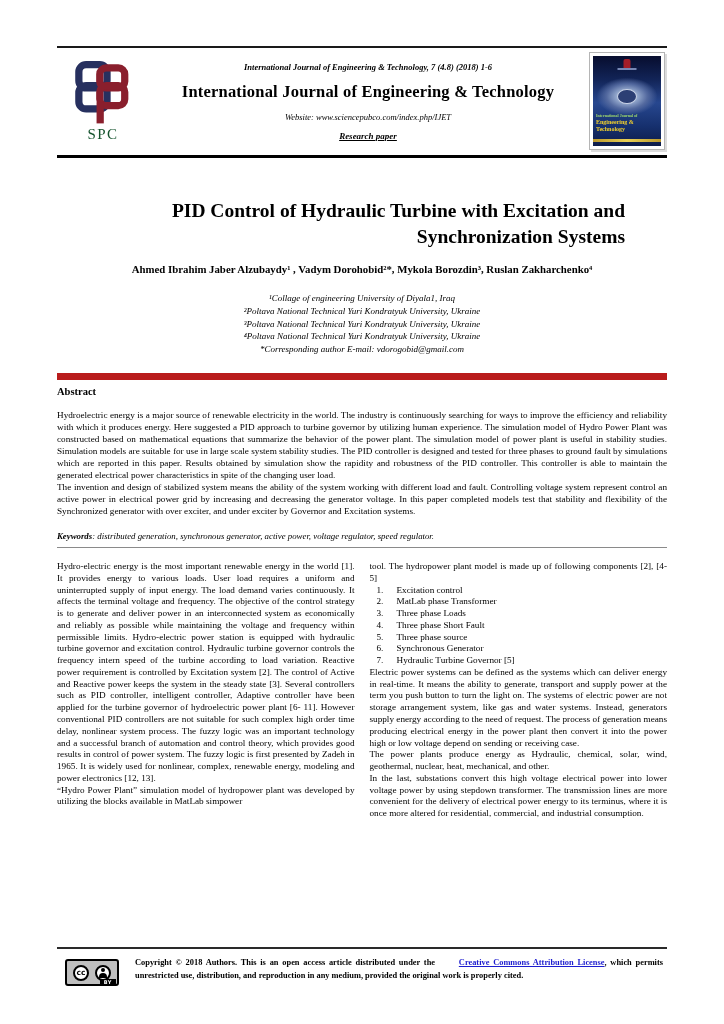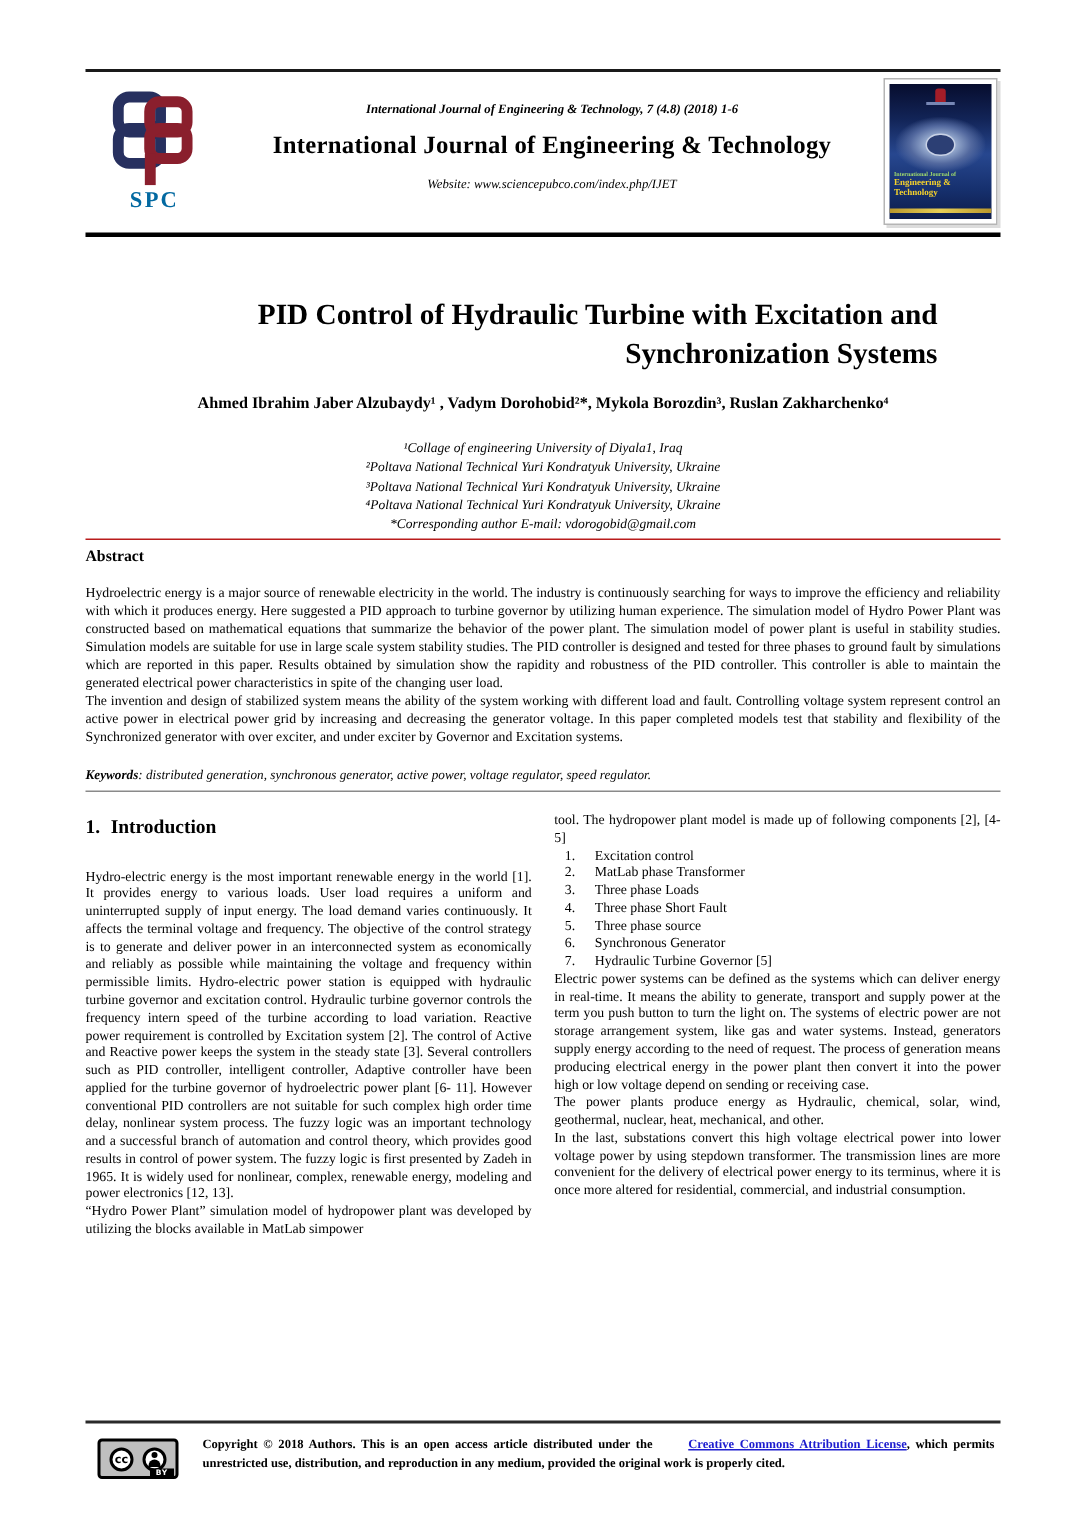--- a/index.html
+++ b/index.html
@@ -10,21 +10,21 @@
     padding:46px 57px 38px; display:flex; flex-direction:column; overflow:hidden;
   }
 
   
   .journal-header {
     border-top:2px solid #1a1a1a; border-bottom:3px solid #000;
     display:flex; align-items:center; padding:4px 2px 5px; flex-shrink:0;
   }
   .logo-box { width:88px; display:flex; flex-direction:column; align-items:center; flex-shrink:0; }
   .logo-box svg { width:64px; height:66px; }
-  .logo-text { font-weight:bold; font-size:15px; color:#0369a1; letter-spacing:1.5px; margin-top:1px; }
+  .logo-text { font-weight:normal; font-size:15px; color:#14532d; letter-spacing:1.5px; margin-top:1px; }
   .header-center { flex:1; text-align:center; padding:0 4px; }
   .citation { font-size:8.5px; font-weight:bold; font-style:italic; margin-bottom:10px; }
   .jname { font-size:16.5px; font-weight:bold; margin-bottom:10px; letter-spacing:.2px; }
   .website { font-size:8.5px; font-style:italic; margin-bottom:9px; }
   .ptype { font-size:9px; font-weight:bold; font-style:italic; text-decoration:underline; }
 
   .cover { width:76px; height:98px; background:#fff; border:1px solid #b5b5b5; box-shadow:2px 2px 0 #dcdcdc; padding:3px; flex-shrink:0; }
   .cover-inner { position:relative; width:100%; height:100%; overflow:hidden;
     background:linear-gradient(180deg,#070d2e 0%,#122457 26%,#27478f 52%,#16306e 78%,#0d1c4a 100%); }
   .cover-emblem { position:absolute; top:3px; left:50%; transform:translateX(-50%); width:7px; height:9px; background:#a41d28; border-radius:2px 2px 0 0; }
@@ -36,21 +36,21 @@
   .cover-line1 { font-size:4px; color:#9fd86d; font-weight:bold; line-height:1.4; }
   .cover-line2 { font-size:6px; color:#f4d12c; font-weight:bold; line-height:1.2; }
   .cover-strip { position:absolute; left:0; right:0; bottom:4px; height:3px; background:linear-gradient(90deg,#b9972c,#e8cf55,#b9972c); }
 
   
   .article-title { text-align:right; font-size:19.5px; font-weight:bold; line-height:1.32; margin-top:40px; padding:0 42px; flex-shrink:0; }
   .authors-line { text-align:center; font-size:10.8px; font-weight:bold; margin-top:14px; flex-shrink:0; }
   .affiliations { text-align:center; font-style:italic; font-size:9px; line-height:1.4; margin-top:17px; flex-shrink:0; }
 
   
-  .abstract-section { margin-top:4px; border-top:1px solid #b91c1c; padding-top:6px; flex-shrink:0; }
+  .abstract-section { margin-top:18px; border-top:7px solid #b91c1c; padding-top:6px; flex-shrink:0; }
   .abstract-heading { font-size:10.5px; font-weight:bold; margin-bottom:13px; }
   .abstract-p { font-size:9.2px; line-height:1.3; text-align:justify; }
   .keywords-line { margin-top:13px; font-size:8.8px; font-style:italic; padding-bottom:6px; border-bottom:1px solid #8a8a8a; }
   .kw-label { font-weight:bold; }
 
   
   .columns { display:flex; gap:15px; margin-top:13px; flex-shrink:0; }
   .col { flex:1; font-size:9.2px; line-height:1.28; text-align:justify; }
   .section-heading { font-size:13px; font-weight:bold; margin:2px 0 19px; text-align:left; }
   .section-heading .hnum { margin-right:7px; }
@@ -83,20 +83,21 @@
         <rect x="34" y="11" width="31" height="25" rx="8" fill="none" stroke="#8a1f2d" stroke-width="9"></rect>
         <rect x="34" y="33" width="31" height="25" rx="8" fill="none" stroke="#8a1f2d" stroke-width="9"></rect>
         <rect x="30" y="54" width="9" height="26" fill="#8a1f2d"></rect>
       </svg>
       <div class="logo-text">SPC</div>
     </div>
     <div class="header-center">
       <div class="citation">International Journal of Engineering &amp; Technology, 7 (4.8) (2018) 1-6</div>
       <div class="jname">International Journal of Engineering &amp; Technology</div>
       <div class="website">Website: www.sciencepubco.com/index.php/IJET</div>
+      <div class="ptype">Research paper</div>
     </div>
     <div class="cover">
       <div class="cover-inner">
         <div class="cover-emblem"></div>
         <div class="cover-machine"></div>
         <div class="cover-caption">
           <div class="cover-line1">International Journal of</div>
           <div class="cover-line2">Engineering &amp; Technology</div>
         </div>
         <div class="cover-strip"></div>
@@ -117,21 +118,20 @@
 
   <div class="abstract-section">
     <div class="abstract-heading">Abstract</div>
     <p class="abstract-p">Hydroelectric energy is a major source of renewable electricity in the world. The industry is continuously searching for ways to improve the efficiency and reliability with which it produces energy. Here suggested a PID approach to turbine governor by utilizing human experience. The simulation model of Hydro Power Plant was constructed based on mathematical equations that summarize the behavior of the power plant. The simulation model of power plant is useful in stability studies. Simulation models are suitable for use in large scale system stability studies. The PID controller is designed and tested for three phases to ground fault by simulations which are reported in this paper. Results obtained by simulation show the rapidity and robustness of the PID controller. This controller is able to maintain the generated electrical power characteristics in spite of the changing user load.</p>
     <p class="abstract-p">The invention and design of stabilized system means the ability of the system working with different load and fault.  Controlling voltage system represent control an active power in electrical power grid by increasing and decreasing the generator voltage. In this paper completed models test that stability and flexibility of the Synchronized generator with over exciter, and under exciter by Governor and Excitation systems.</p>
     <div class="keywords-line"><span class="kw-label">Keywords</span><span>: distributed generation, synchronous generator, active power, voltage regulator, speed regulator.</span></div>
   </div>
 
   <div class="columns">
     <div class="col">
-      <h2 class="section-heading"><span class="hnum">1.</span><span>Introduction</span></h2>
       <p class="body-p">Hydro-electric energy is the most important renewable energy in the world [1]. It provides energy to various loads. User load requires a uniform and uninterrupted supply of input energy. The load demand varies continuously. It affects the terminal voltage and frequency. The objective of the control strategy is to generate and deliver power in an interconnected system as economically and reliably as possible while maintaining the voltage and frequency within permissible limits. Hydro-electric power station is equipped with hydraulic turbine governor and excitation control. Hydraulic turbine governor controls the frequency intern speed of the turbine according to load variation. Reactive power requirement is controlled by Excitation system [2]. The control of Active and Reactive power keeps the system in the steady state [3]. Several controllers such as PID controller, intelligent controller, Adaptive controller have been applied for the turbine governor of hydroelectric power plant [6- 11]. However conventional PID controllers are not suitable for such complex high order time delay, nonlinear system process. The fuzzy logic was an important technology and a successful branch of automation and control theory, which provides good results in control of power system. The fuzzy logic is first presented by Zadeh in 1965. It is widely used for nonlinear, complex, renewable energy, modeling and power electronics [12, 13].</p>
       <p class="body-p">“Hydro Power Plant” simulation model of hydropower plant was developed by utilizing the blocks available in MatLab simpower</p>
     </div>
     <div class="col">
       <p class="body-p">tool. The hydropower plant model is made up of following components [2], [4-5]</p>
       <div class="comp-list">
         <div class="li-row">
             <span class="li-num">1.</span>
             <span>Excitation control</span>
           </div>

